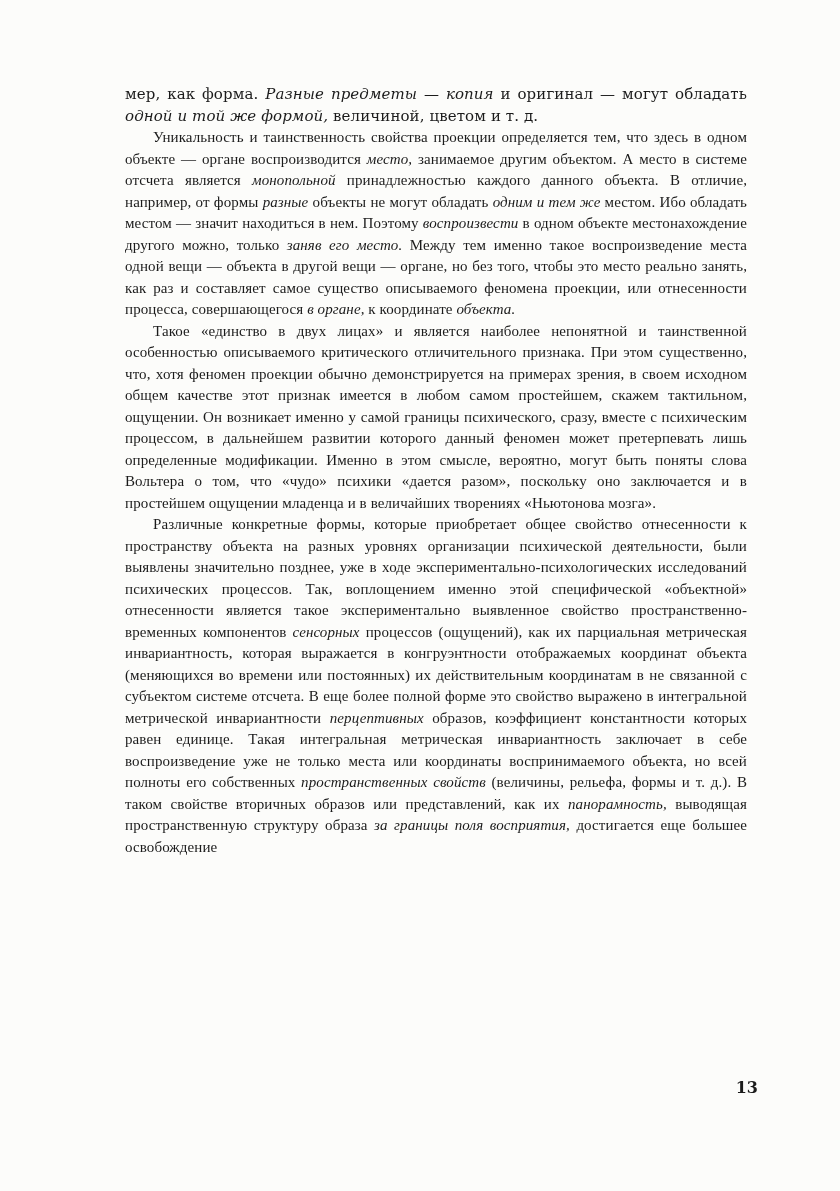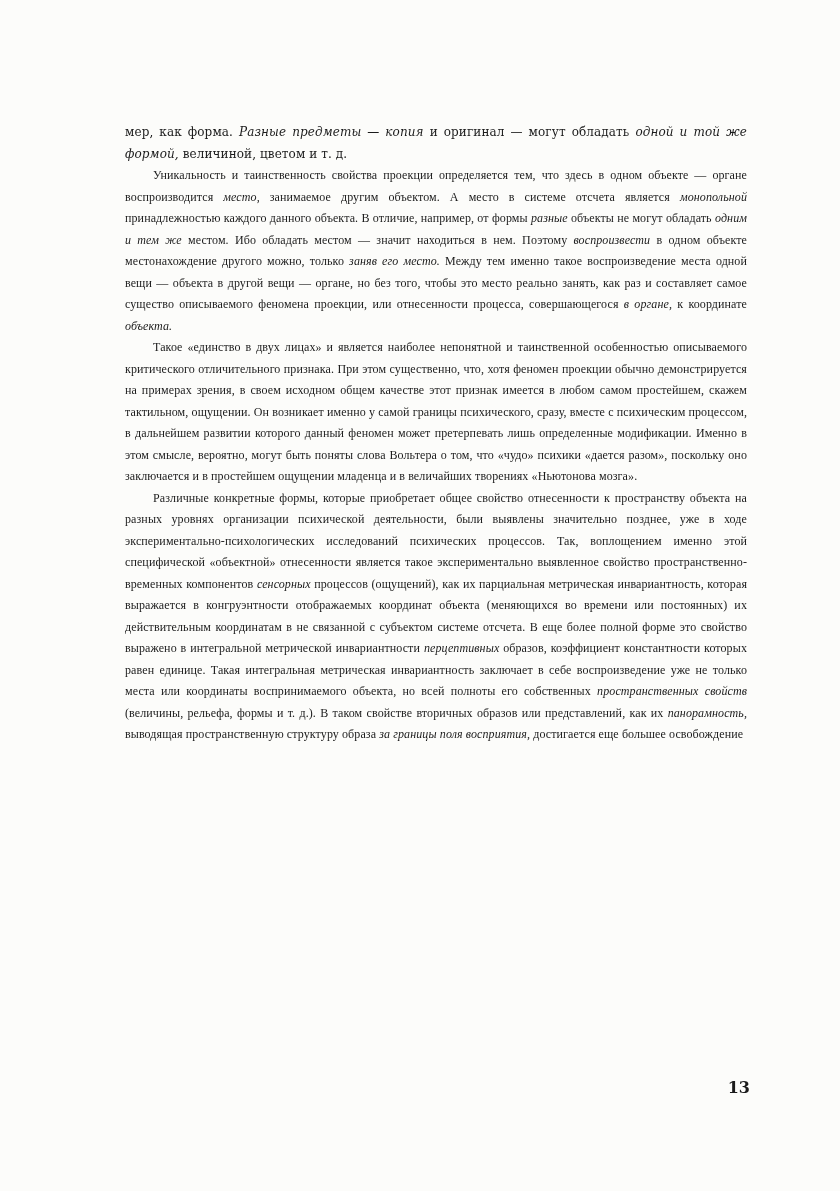--- a/index.html
+++ b/index.html
@@ -15,40 +15,39 @@
     background: #fcfcfa;
     overflow: hidden;
     font-family: "DejaVu Serif", "Liberation Serif", serif;
     color: #1b1b1b;
   }
   .text-block {
     position: absolute;
     left: 125px;
     top: 84px;
     width: 622px;
-    font-size: 12px;
+    font-size: 15px;
     line-height: 21.5px;
     text-align: justify;
     letter-spacing: 0.1px;
-    margin-top: 38px;
   }
   .para {
     margin: 0;
     padding: 0;
   }
   .para.indent {
     text-indent: 28px;
     font-family: Liberation Serif, serif;
   }
   .para em {
     font-style: italic;
   }
   .page-number {
     position: absolute;
-    right: 90px;
+    right: 82px;
     top: 1078px;
     font-size: 16px;
     font-weight: bold;
     color: #1b1b1b;
     margin-left: 43px;
   }
 </style>
 </head>
 <body>
 

